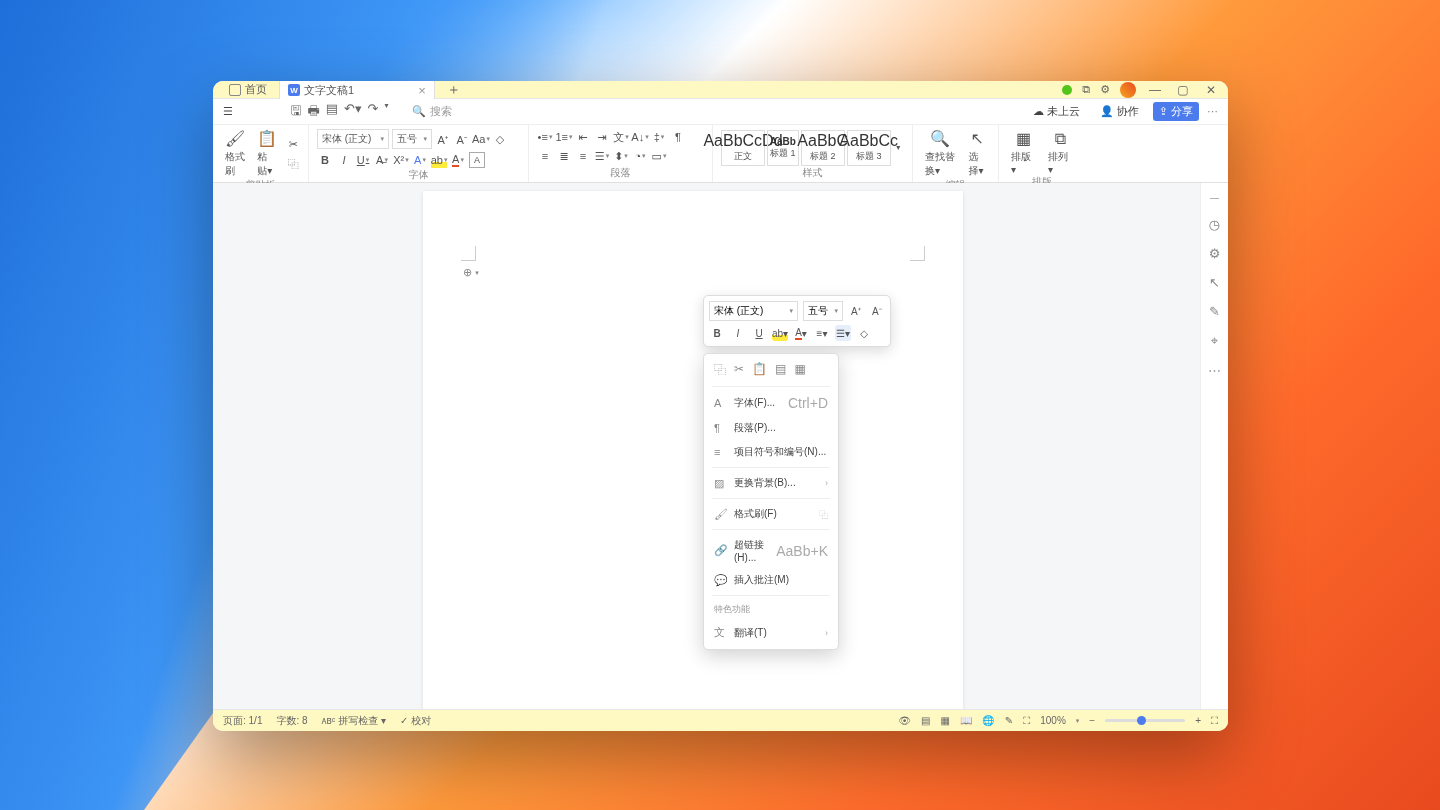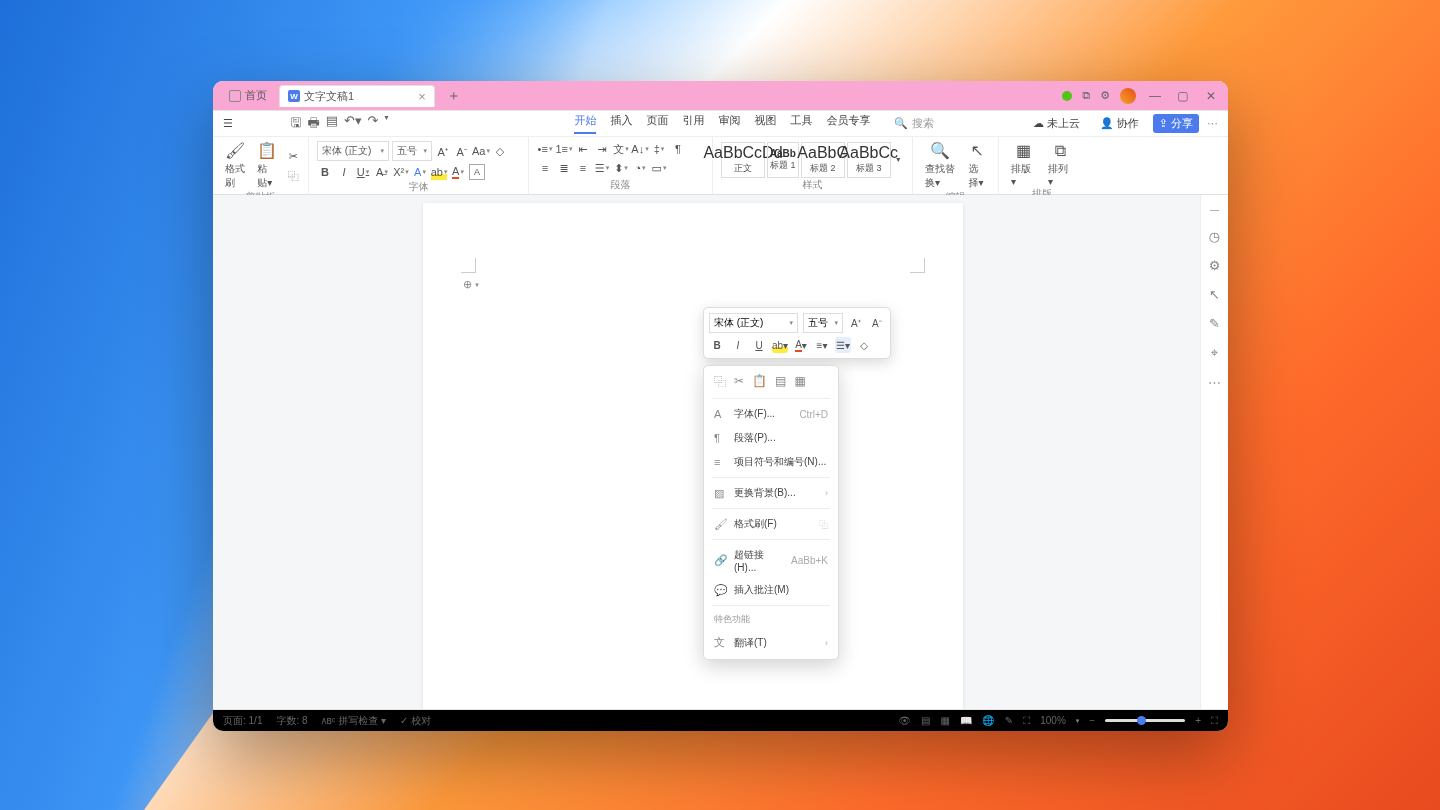--- a/index.html
+++ b/index.html
@@ -1,21 +1,21 @@
 <!DOCTYPE html>
 <html><head>
 <meta charset="utf-8">
 <style>
 * { margin: 0; padding: 0; box-sizing: border-box; font-family: -apple-system, "Microsoft YaHei", sans-serif; }
 body { width: 1440px; height: 810px; overflow: hidden; position: relative; }
 .wallpaper { position: absolute; inset: 0; background: linear-gradient(135deg, #2d8cf0 0%, #4fa8ff 20%, #ffffff 35%, #ff9a3c 55%, #ff6b2b 75%, #e84a1f 100%); }
 .wallpaper::before { content: ""; position: absolute; inset: 0; background: radial-gradient(ellipse 900px 700px at 30% 40%, rgba(255,255,255,0.9) 0%, rgba(255,255,255,0) 50%); }
 .wallpaper::after { content: ""; position: absolute; left: 0; top: 0; width: 50%; height: 100%; background: linear-gradient(110deg, #1e6fd9 0%, #3d95f5 40%, rgba(61,149,245,0) 60%); clip-path: polygon(0 0, 100% 0, 20% 100%, 0 100%); }
 .win { position: absolute; left: 213px; top: 81px; width: 1015px; height: 650px; background: #fff; border-radius: 10px; box-shadow: 0 25px 70px rgba(0,0,0,.35); overflow: hidden; display: flex; flex-direction: column; }
-.titlebar { height: 30px; background: #f9a8d4; display: flex; align-items: center; padding: 0 8px; font-size: 11px; color: #555; border-bottom: 1px solid #e5e6e8; }
+.titlebar { height: 18px; background: #fef9c3; display: flex; align-items: center; padding: 0 8px; font-size: 11px; color: #555; border-bottom: 1px solid #e5e6e8; }
 .tab-home { display: flex; align-items: center; gap: 4px; padding: 3px 8px; border-radius: 4px 4px 0 0; }
 .tab-doc { display: flex; align-items: center; gap: 4px; background: #fff; border: 1px solid #e0e0e0; border-bottom: none; padding: 3px 8px; margin-left: 4px; border-radius: 4px 4px 0 0; }
 .doc-icon { width: 12px; height: 12px; background: #4b7bec; border-radius: 2px; display: inline-flex; align-items: center; justify-content: center; color: #fff; font-size: 8px; font-weight: bold; }
 .tab-close { margin-left: 60px; color: #999; font-size: 13px; cursor: pointer; }
 .tab-add { margin-left: 12px; color: #666; font-size: 14px; cursor: pointer; }
 .titlebar-right { margin-left: auto; display: flex; align-items: center; gap: 10px; color: #666; }
 .dot-green { width: 10px; height: 10px; background: #52c41a; border-radius: 50%; }
 .avatar { width: 16px; height: 16px; border-radius: 50%; background: linear-gradient(45deg,#f5a623,#e84a1f); }
 .winbtn { width: 18px; text-align: center; font-size: 12px; cursor: pointer; }
 .menubar { height: 26px; background: #fff; display: flex; align-items: center; padding: 0 10px; font-size: 11px; color: #444; border-bottom: 1px solid #eee; gap: 6px; }
@@ -50,26 +50,26 @@
 .side-panel { position: absolute; right: 0; top: 0; width: 28px; height: 100%; background: #fff; border-left: 1px solid #eee; display: flex; flex-direction: column; align-items: center; gap: 14px; padding-top: 10px; color: #888; font-size: 13px; }
 .mini-toolbar { position: absolute; left: 490px; top: 112px; width: 188px; background: #fff; border: 1px solid #ddd; border-radius: 5px; box-shadow: 0 4px 14px rgba(0,0,0,.15); padding: 5px; font-size: 10px; }
 .mini-row { display: flex; align-items: center; gap: 5px; margin-bottom: 4px; }
 .mini-combo { flex: 1; border: 1px solid #ddd; padding: 2px 4px; display: flex; justify-content: space-between; align-items: center; }
 .mini-combo.sm { flex: 0 0 40px; }
 .mini-btn { width: 16px; height: 16px; display: inline-flex; align-items: center; justify-content: center; cursor: pointer; color: #555; border-radius: 3px; }
 .mini-btn.active { background: #e6eefb; }
 .ctx-menu { position: absolute; left: 490px; top: 170px; width: 136px; background: #fff; border: 1px solid #ddd; border-radius: 5px; box-shadow: 0 6px 20px rgba(0,0,0,.18); font-size: 10px; color: #444; padding: 4px 0; }
 .ctx-row { display: flex; align-items: center; padding: 5px 10px; gap: 8px; cursor: pointer; }
 .ctx-row .ic { width: 12px; color: #888; font-size: 11px; }
-.ctx-row .shortcut { margin-left: auto; color: #aaa; font-size: 10px; }
+.ctx-row .shortcut { margin-left: auto; color: #aaa; font-size: 14px; }
 .ctx-row .arrow { margin-left: auto; color: #aaa; font-size: 9px; }
 .ctx-sep { height: 1px; background: #eee; margin: 3px 8px; }
 .ctx-head { padding: 4px 10px; color: #999; font-size: 9px; }
 .ctx-icons { display: flex; gap: 8px; padding: 4px 10px 6px; color: #888; font-size: 12px; }
-.statusbar { height: 22px; background: #000000; border-top: 1px solid #e5e6e8; display: flex; align-items: center; padding: 0 10px; font-size: 10px; color: #666; gap: 14px; }
+.statusbar { height: 22px; background: #fef9c3; border-top: 1px solid #e5e6e8; display: flex; align-items: center; padding: 0 10px; font-size: 10px; color: #666; gap: 14px; }
 .statusbar .right { margin-left: auto; display: flex; align-items: center; gap: 10px; }
 .zoom-slider { width: 80px; height: 3px; background: #ddd; position: relative; border-radius: 2px; }
 .zoom-slider::after { content: ""; position: absolute; left: 40%; top: -3px; width: 9px; height: 9px; background: #4b7bec; border-radius: 50%; }
 .home-icon { width: 12px; height: 12px; border: 1.2px solid #888; border-radius: 2px; position: relative; }
 </style>
 </head>
 <body>
 
 <div class="wallpaper"></div>
 
@@ -103,30 +103,20 @@
         <span>文件</span>
         <span style="font-size:7px;color:#888">▾</span>
       </span>
     <div class="menu-icons">
       <span>🖫</span>
       <span>🖶</span>
       <span>▤</span>
       <span>↶▾</span>
       <span>↷</span>
       <span style="font-size:8px">▾</span>
-    </div>
-    <div class="menu-tabs">
-      <span class="active">开始</span>
-      <span>插入</span>
-      <span>页面</span>
-      <span>引用</span>
-      <span>审阅</span>
-      <span>视图</span>
-      <span>工具</span>
-      <span>会员专享</span>
     </div>
     <div class="search">
       <span>🔍</span>
       <span>搜索</span>
     </div>
     <div class="menubar-right">
       <span class="pill">
           <span>☁</span>
           <span>未上云</span>
         </span>

